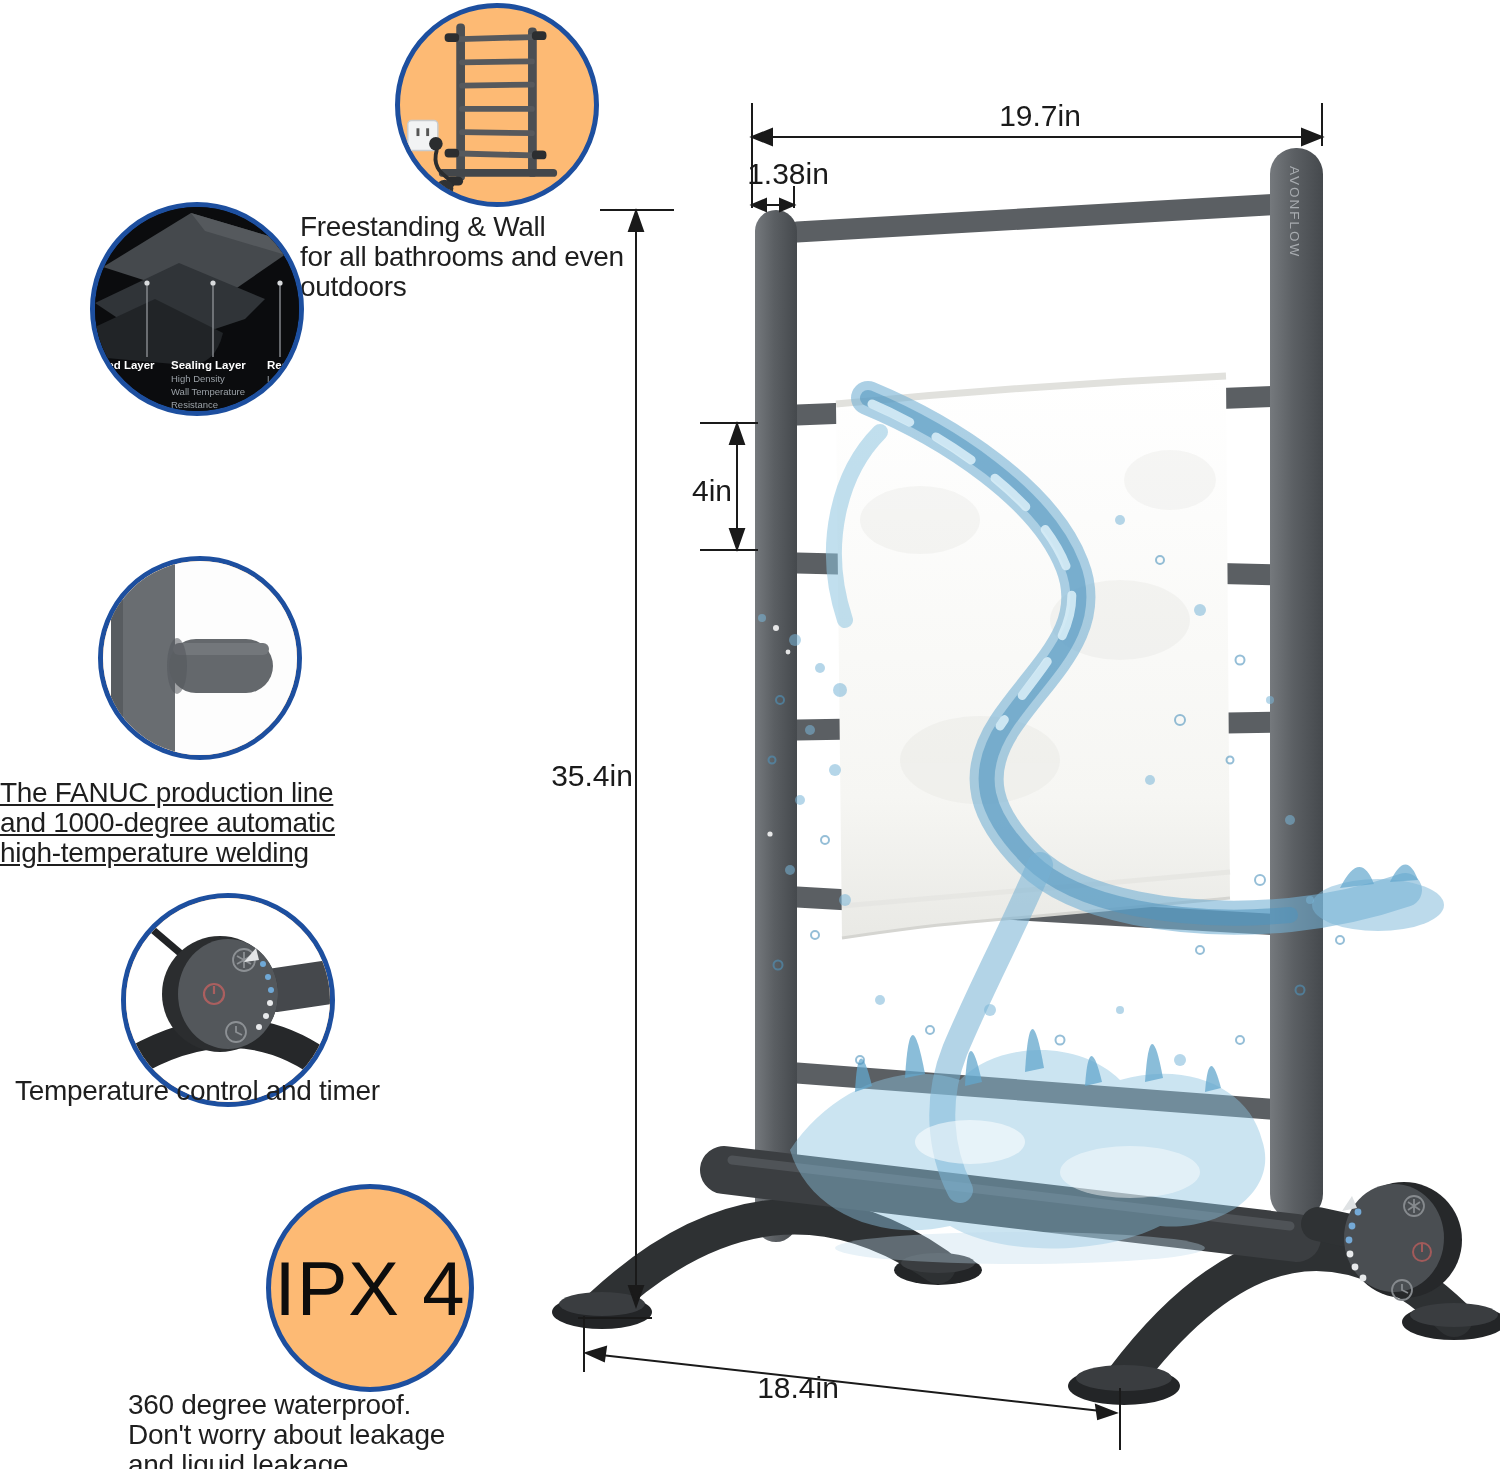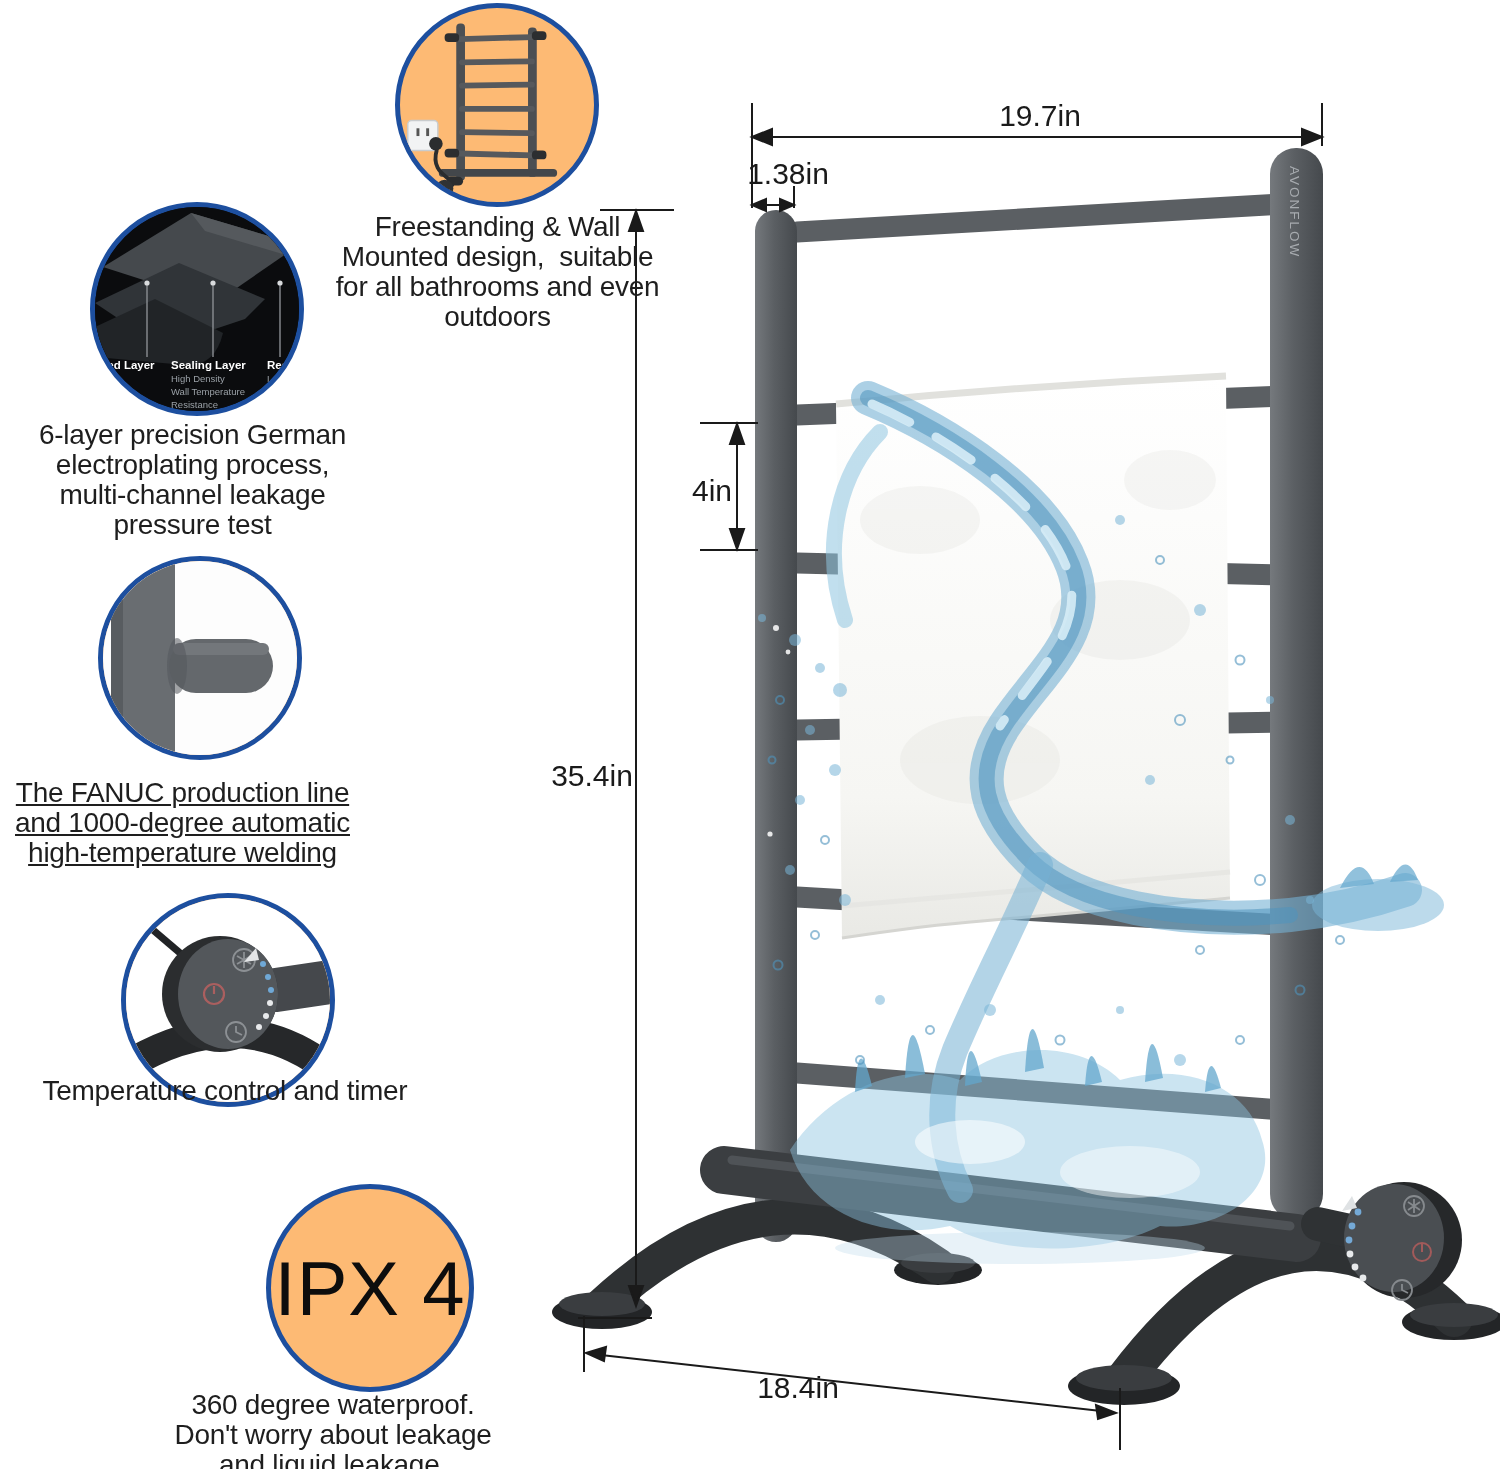--- a/index.html
+++ b/index.html
@@ -7,21 +7,21 @@
     position:relative; width:1500px; height:1469px; background:#ffffff;
     font-family:"Liberation Sans", sans-serif; overflow:hidden;
   }
   
   .circle {
     position:absolute; border-radius:50%; border:5px solid #1d4f9f;
     box-sizing:border-box; overflow:hidden; background:#fdba74;
   }
   .circle svg { display:block; width:100%; height:100%; }
   .caption {
-    position:absolute; text-align:center; color:#1e1e1e;
+    position:absolute; text-align:left; color:#1e1e1e;
     font-size:28px; line-height:30px; letter-spacing:-0.3px;
   }
   .cap-line { white-space:pre; }
   .ipx-circle { display:flex; align-items:center; justify-content:center; }
   .ipx-text { font-size:76px; color:#0d0d0d; letter-spacing:1px; }
   
   .layer-col { position:absolute; color:#ffffff; line-height:13px; }
   .layer-title { font-weight:bold; font-size:11.5px; color:#fff; white-space:pre; }
   .layer-line { font-size:9.5px; color:#9aa0a6; white-space:pre; }
   
@@ -267,21 +267,20 @@
           <rect x="27" y="124" width="3" height="8" fill="#555"></rect>
         <circle cx="37" cy="140" r="7" fill="#2b2d2f"></circle>
         <path d="M 38,146 C 32,166 46,172 52,178 C 58,183 50,186 46,184" fill="none" stroke="#2b2d2f" stroke-width="4"></path>
         <rect x="48" y="174" width="17" height="9" rx="4.5" fill="#2b2d2f"></rect>
         <circle cx="46" cy="186" r="9" fill="#303234"></circle>
       </g>
     </svg>
   </div>
   <div class="caption" style="left:300px; top:212px; width:395px;">
     <div class="cap-line">Freestanding &amp; Wall</div>
-    <div class="cap-line">Mounted design,  suitable</div>
     <div class="cap-line">for all bathrooms and even</div>
     <div class="cap-line">outdoors</div>
   </div>
 
   <div class="circle" style="left:90px; top:202px; width:214px; height:214px; background:#0b0c0e;">
     <svg viewBox="0 0 204 204">
       <rect width="204" height="204" fill="#0b0c0e"></rect>
       <path d="M 8,60 L 96,6 L 204,38 L 120,96 Z" fill="#45494d"></path>
       <path d="M 0,96 L 84,56 L 170,92 L 150,112 L 66,140 Z" fill="#303438"></path>
       <path d="M 0,120 L 60,92 L 128,126 Q 120,160 90,158 L 0,150 Z" fill="#212427"></path>
@@ -309,26 +308,20 @@
       <div class="layer-line">Wall Temperature</div>
       <div class="layer-line">Resistance</div>
     </div>
     <div class="layer-col" style="left:172px; top:152px;">
       <div class="layer-title">Resistan</div>
       <div class="layer-line">Layer</div>
       <div class="layer-line">Resi</div>
       <div class="layer-line">S</div>
     </div>
   </div>
-  <div class="caption" style="left:15px; top:420px; width:355px;">
-    <div class="cap-line">6-layer precision German</div>
-    <div class="cap-line">electroplating process,</div>
-    <div class="cap-line">multi-channel leakage</div>
-    <div class="cap-line">pressure test</div>
-  </div>
 
   <div class="circle" style="left:98px; top:556px; width:204px; height:204px;">
     <svg viewBox="0 0 194 194">
       <rect width="194" height="194" fill="#fdfdfd"></rect>
       <rect x="8" y="-4" width="64" height="202" fill="#696d71"></rect>
       <rect x="8" y="-4" width="12" height="202" fill="#585c60"></rect>
       <rect x="66" y="78" width="104" height="54" rx="27" fill="#64686c"></rect>
       <rect x="70" y="82" width="96" height="12" rx="6" fill="#73777b"></rect>
       <ellipse cx="74" cy="105" rx="10" ry="28" fill="#54585c" opacity="0.55"></ellipse>
     </svg>

